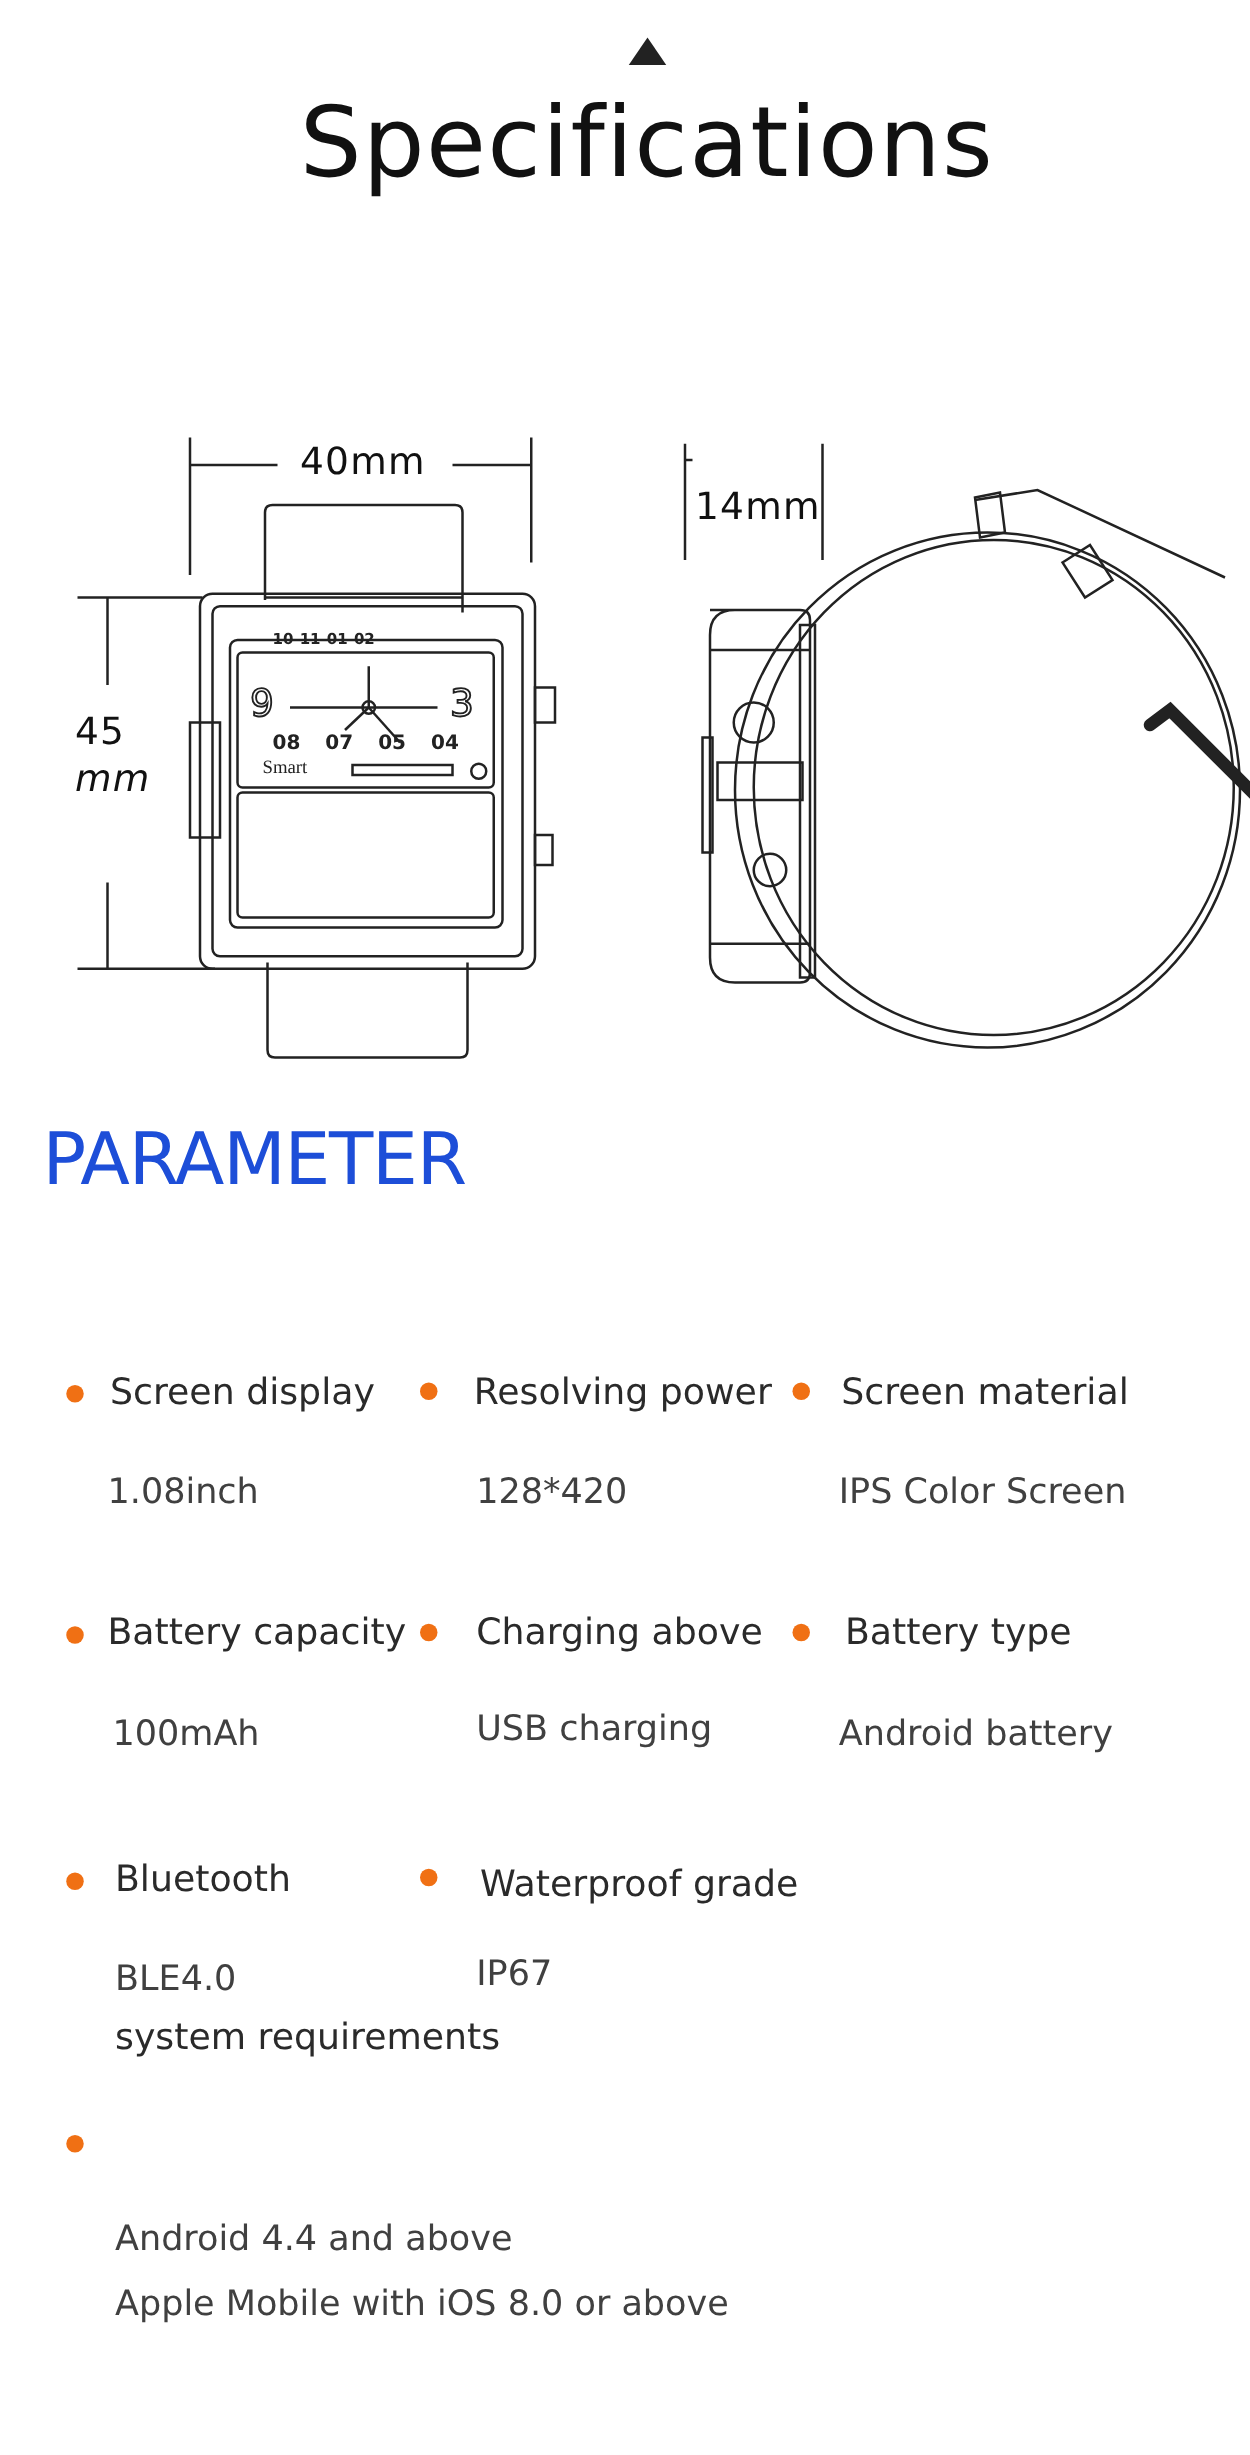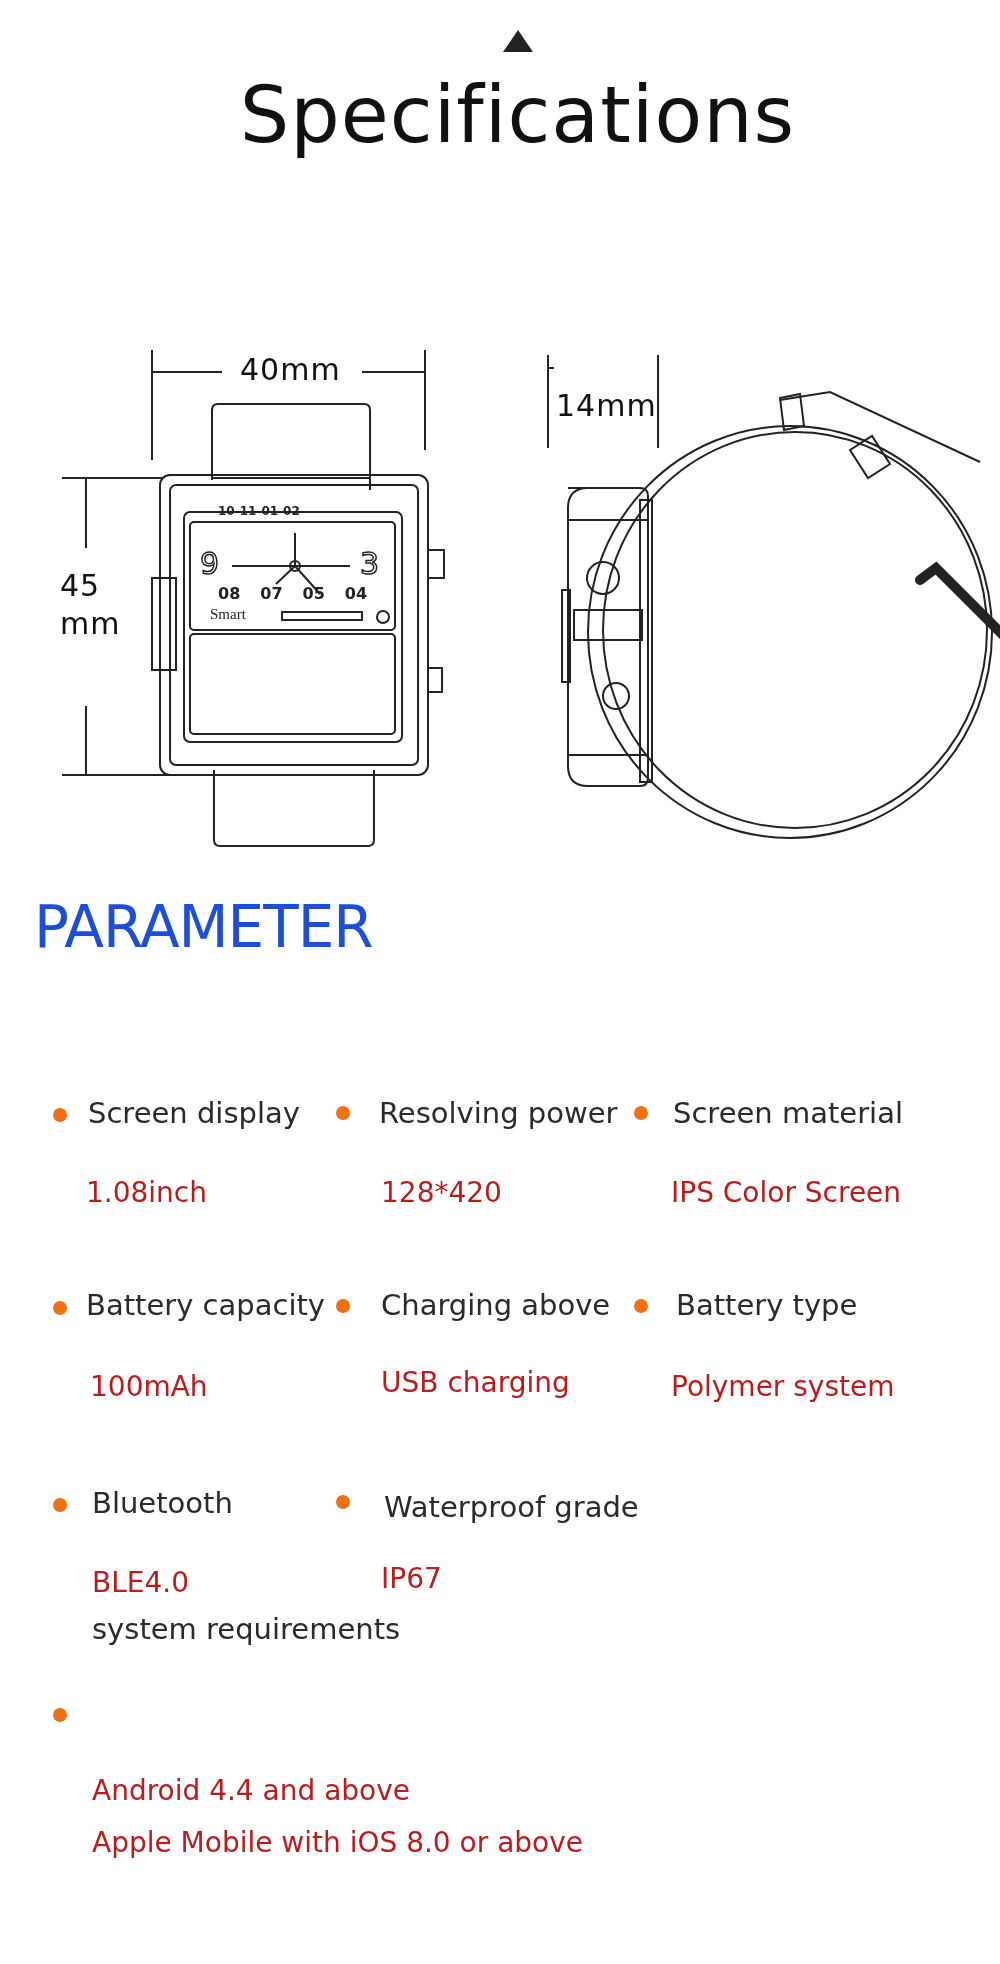--- a/index.html
+++ b/index.html
@@ -4,21 +4,21 @@
 <style>
   html,body{margin:0;padding:0;background:#fff;}
   body{width:1000px;height:1964px;position:relative;overflow:hidden;font-family:"DejaVu Sans","Liberation Sans",sans-serif;color:#222;}
   .abs{position:absolute;}
   .tri{left:503px;top:30px;width:0;height:0;border-left:15px solid transparent;border-right:15px solid transparent;border-bottom:22px solid #222;}
   .title{left:0;width:1035px;top:70px;text-align:center;font-size:78px;font-weight:normal;color:#111;letter-spacing:1px;}
   .dim{font-size:30px;color:#111;letter-spacing:1px;}
   .param-title{left:34px;top:893px;font-size:58px;color:#1d4ed8;letter-spacing:-1px;}
   .dot{width:14px;height:14px;border-radius:50%;background:#f07014;}
   .lbl{font-size:29px;color:#2a2a2a;}
-  .val{font-size:28px;color:#b91c1c;}
+  .val{font-size:28px;color:#404040;}
   svg{position:absolute;}
 </style>
 </head>
 <body>
 
 <div class="abs tri"></div>
 <div class="abs title">Specifications</div>
 
 <svg width="1000" height="900" style="left:0;top:0" viewBox="0 0 1000 900" fill="none" stroke="#222" stroke-width="2">
 
@@ -85,21 +85,21 @@
   <span>07</span>
   <span>05</span>
   <span>04</span>
 </div>
 <div class="abs" style="left:200px;top:546px;font-size:30px;color:#fff;-webkit-text-stroke:1.5px #222;">9</div>
 <div class="abs" style="left:360px;top:546px;font-size:30px;color:#fff;-webkit-text-stroke:1.5px #222;">3</div>
 <div class="abs" style="left:210px;top:606px;font-size:15px;font-weight:normal;font-family:'Liberation Serif',serif;">Smart</div>
 
 <div class="abs dim" style="left:240px;top:352px;">40mm</div>
 <div class="abs dim" style="left:60px;top:568px;">45</div>
-<div class="abs dim" style="left:60px;top:606px;">mm</div>
+<div class="abs dim" style="left:60px;top:606px;font-style:italic;">mm</div>
 <div class="abs dim" style="left:556px;top:352px;margin-top:36px;">14mm</div>
 
 <div class="abs param-title">PARAMETER</div>
 
 <div class="abs dot" style="left:53px;top:1108px;"></div>
 <div class="abs lbl" style="left:88px;top:1096px;">Screen display</div>
 <div class="abs val" style="left:86px;top:1176px;">1.08inch</div>
 
 <div class="abs dot" style="left:336px;top:1106px;"></div>
 <div class="abs lbl" style="left:379px;top:1096px;">Resolving power</div>
@@ -112,21 +112,21 @@
 <div class="abs dot" style="left:53px;top:1301px;"></div>
 <div class="abs lbl" style="left:86px;top:1288px;">Battery capacity</div>
 <div class="abs val" style="left:90px;top:1370px;">100mAh</div>
 
 <div class="abs dot" style="left:336px;top:1299px;"></div>
 <div class="abs lbl" style="left:381px;top:1288px;">Charging above</div>
 <div class="abs val" style="left:381px;top:1366px;">USB charging</div>
 
 <div class="abs dot" style="left:634px;top:1299px;"></div>
 <div class="abs lbl" style="left:676px;top:1288px;">Battery type</div>
-<div class="abs val" style="left:671px;top:1370px;">Polymer system</div>
+<div class="abs val" style="left:671px;top:1370px;">Android battery</div>
 
 <div class="abs dot" style="left:53px;top:1498px;"></div>
 <div class="abs lbl" style="left:92px;top:1486px;">Bluetooth</div>
 <div class="abs val" style="left:92px;top:1566px;">BLE4.0</div>
 
 <div class="abs dot" style="left:336px;top:1495px;"></div>
 <div class="abs lbl" style="left:384px;top:1490px;">Waterproof grade</div>
 <div class="abs val" style="left:381px;top:1562px;">IP67</div>
 
 <div class="abs dot" style="left:53px;top:1708px;"></div>

